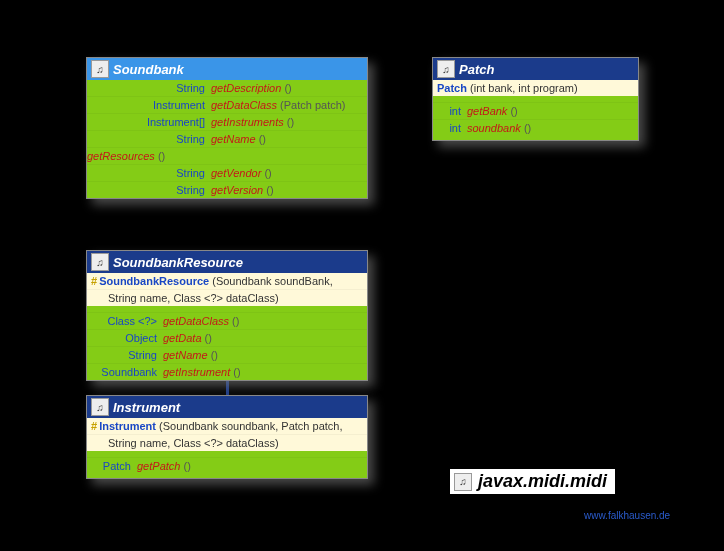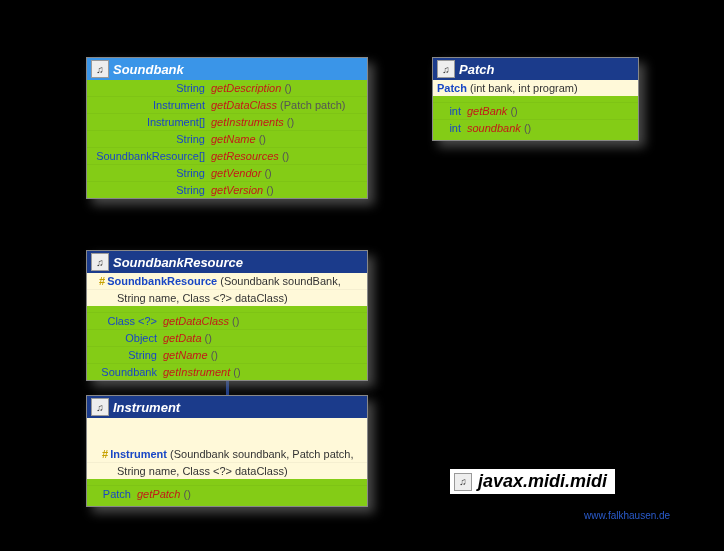--- a/index.html
+++ b/index.html
@@ -58,21 +58,21 @@
     width: 118px;
     text-align: right;
     padding-right: 6px;
     white-space: nowrap;
   }
   .rcol {
     flex: 1;
     text-align: left;
     white-space: nowrap;
   }
-  .indent { padding-left: 30px; }
+  .indent { padding-left: 21px; }
   .type  { color: #1947c5; }
   .name  { color: #c41818; font-style: italic; }
   .param { color: #333; }
   .punct { color: #555; }
   .prot  { color: #c7a100; font-weight: bold; padding-right: 2px;}
   .pkg-label {
     position: absolute;
     color: #000;
     background: #fff;
     padding: 2px 8px 2px 4px;
@@ -115,21 +115,20 @@
       </div>
     <div class="row">
         <div class="lcol"><span class="type">Instrument[]</span></div>
         <div class="rcol"><span class="name">getInstruments</span> <span class="punct">()</span></div>
       </div>
     <div class="row">
         <div class="lcol"><span class="type">String</span></div>
         <div class="rcol"><span class="name">getName</span> <span class="punct">()</span></div>
       </div>
     <div class="row">
-        <div class="lcol"><span class="type">SoundbankResource[]</span></div>
         <div class="rcol"><span class="name">getResources</span> <span class="punct">()</span></div>
       </div>
     <div class="row">
         <div class="lcol"><span class="type">String</span></div>
         <div class="rcol"><span class="name">getVendor</span> <span class="punct">()</span></div>
       </div>
     <div class="row">
         <div class="lcol"><span class="type">String</span></div>
         <div class="rcol"><span class="name">getVersion</span> <span class="punct">()</span></div>
       </div>
@@ -160,21 +159,21 @@
   </div>
 </div>
 
 <div class="class-box" style="left:86px; top:250px; width:280px;">
   <div class="class-title blue-dark">
     <span class="title-icon">♫</span>
     <span>SoundbankResource</span>
   </div>
   <div class="section consband">
     <div class="row">
-        <div class="rcol" style="padding-left:12px;"><span class="prot">#</span><span class="type" style="font-weight:bold;">SoundbankResource</span> <span class="param">(Soundbank soundBank,</span></div>
+        <div class="rcol" style="padding-left:4px;"><span class="prot">#</span><span class="type" style="font-weight:bold;">SoundbankResource</span> <span class="param">(Soundbank soundBank,</span></div>
       </div>
     <div class="row">
         <div class="rcol indent"><span class="param">String name, Class &lt;?&gt; dataClass)</span></div>
       </div>
   </div>
   <div class="section">
     <div style="height:6px;"></div>
     <div class="row">
         <div class="lcol" style="width:70px;"><span class="type">Class &lt;?&gt;</span></div>
         <div class="rcol"><span class="name">getDataClass</span> <span class="punct">()</span></div>
@@ -194,21 +193,21 @@
   </div>
 </div>
 
 <div class="class-box" style="left:86px; top:395px; width:280px;">
   <div class="class-title blue-dark">
     <span class="title-icon">♫</span>
     <span>Instrument</span>
   </div>
   <div class="section consband">
     <div class="row">
-        <div class="rcol" style="padding-left:15px;margin-top:28px;"><span class="prot">#</span><span class="type" style="font-weight:bold;">Instrument</span> <span class="param">(Soundbank soundbank, Patch patch,</span></div>
+        <div class="rcol" style="padding-left:4px;"><span class="prot">#</span><span class="type" style="font-weight:bold;">Instrument</span> <span class="param">(Soundbank soundbank, Patch patch,</span></div>
       </div>
     <div class="row">
         <div class="rcol indent"><span class="param">String name, Class &lt;?&gt; dataClass)</span></div>
       </div>
   </div>
   <div class="section">
     <div style="height:6px;"></div>
     <div class="row">
         <div class="lcol" style="width:44px;"><span class="type">Patch</span></div>
         <div class="rcol"><span class="name">getPatch</span> <span class="punct">()</span></div>

